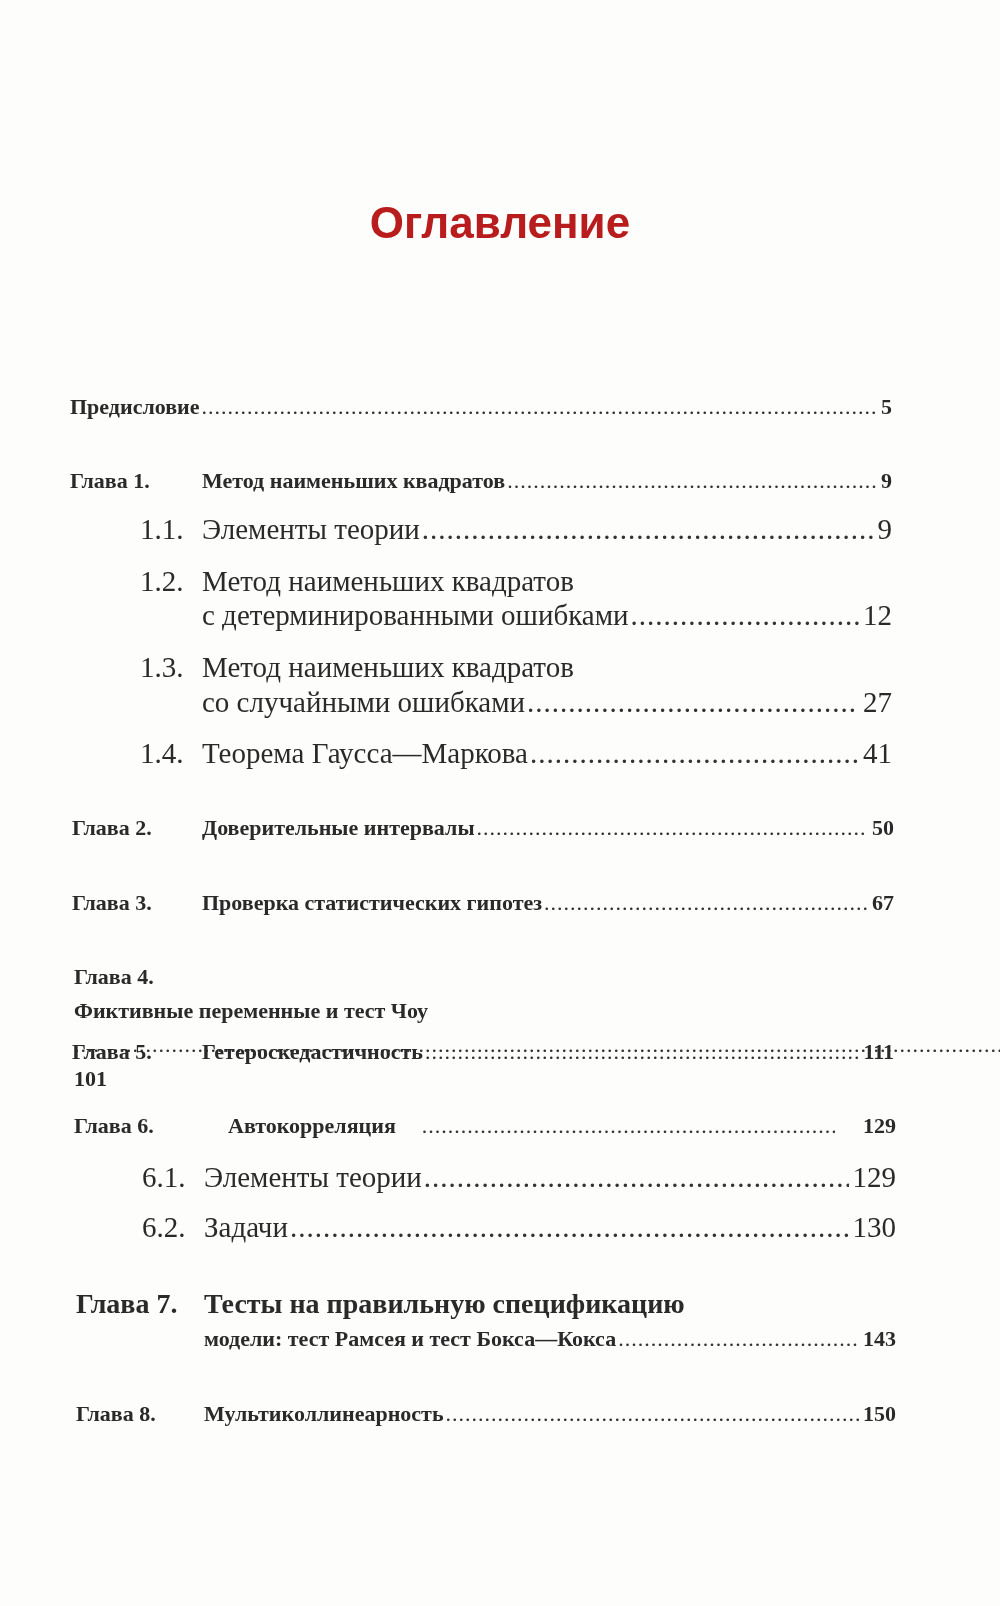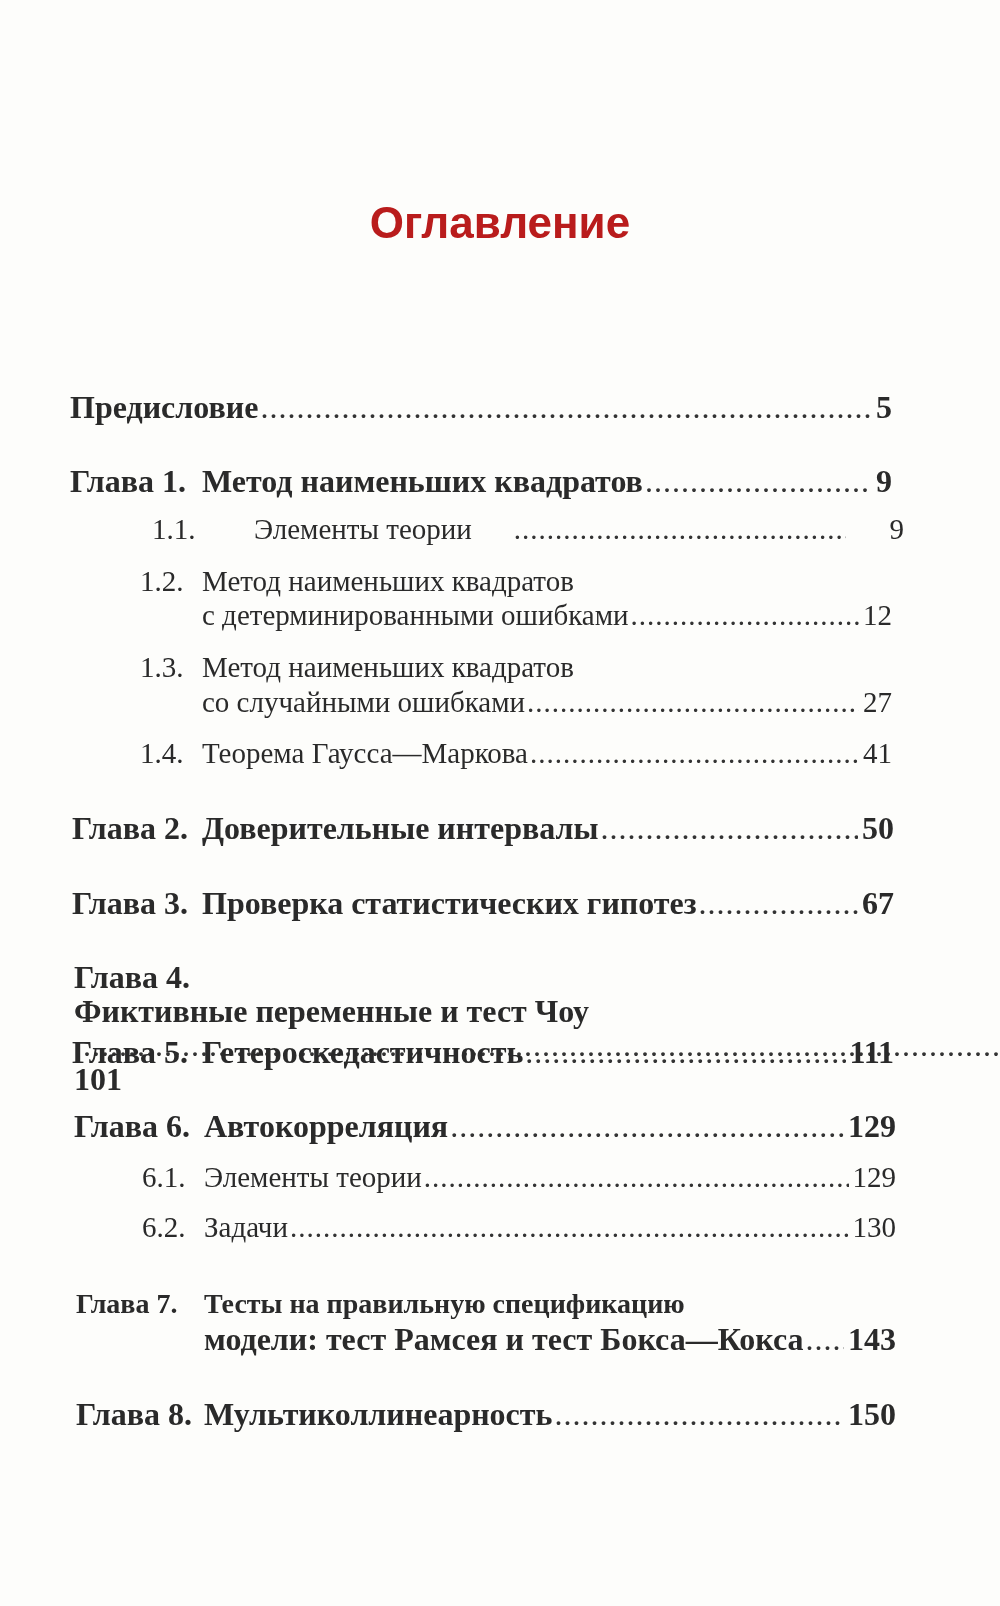--- a/index.html
+++ b/index.html
@@ -5,21 +5,21 @@
   html, body { margin:0; padding:0; }
   body {
     width:1000px; height:1606px; background:#fdfdfb; position:relative;
     font-family:"Liberation Serif", serif; color:#2a2a2a; overflow:hidden;
   }
   .title {
     position:absolute; top:198px; left:0; width:1000px; text-align:center;
     font-family:"Liberation Sans", sans-serif; font-weight:bold; font-size:44px; color:#b91c1c;
   }
   .row { position:absolute; display:flex; align-items:baseline; font-size:29px; line-height:34px; }
-  .row.chapter { font-weight:bold; font-size:32px; }
+  .row.chapter { font-weight:bold; font-size:22px; }
   .num { flex:none; }
   .text { white-space:nowrap; }
   .dots { flex:1; overflow:hidden; white-space:nowrap; font-weight:normal; letter-spacing:1px; margin:0 4px 0 2px; color:#333; }
   .dots::before { content:"........................................................................................................................................................................................................"; }
   .page { flex:none; text-align:right; }
   .line1 { position:absolute; font-size:29px; line-height:34px; white-space:nowrap; }
   .line1.chapter { font-weight:bold; font-size:28px; }
 </style>
 </head>
 <body>
@@ -32,21 +32,21 @@
   <span class="page">5</span>
 </div>
 
 <div class="row chapter" style="top:464px;left:70px;width:822px;">
   <span class="num" style="width:132px">Глава 1.</span>
   <span class="text">Метод наименьших квадратов</span>
   <span class="dots"></span>
   <span class="page">9</span>
 </div>
 
-<div class="row" style="top:512px;left:152px;width:752px;gap:40px;">
+<div class="row" style="top:512px;left:140px;width:752px;">
   <span class="num" style="width:62px">1.1.</span>
   <span class="text">Элементы теории</span>
   <span class="dots"></span>
   <span class="page">9</span>
 </div>
 
 <div class="line1" style="top:564px;left:140px;">
   <span style="display:inline-block;width:62px">1.2.</span><span>Метод наименьших квадратов</span>
 </div>
 <div class="row" style="top:598px;left:202px;width:690px;">
@@ -92,21 +92,21 @@
   <span class="page">101</span>
 </div>
 
 <div class="row chapter" style="top:1035px;left:72px;width:822px;">
   <span class="num" style="width:130px">Глава 5.</span>
   <span class="text">Гетероскедастичность</span>
   <span class="dots"></span>
   <span class="page">111</span>
 </div>
 
-<div class="row chapter" style="top:1109px;left:74px;width:822px;">
+<div class="row chapter" style="top:1109px;left:74px;width:822px;gap:24px;">
   <span class="num" style="width:130px">Глава 6.</span>
   <span class="text">Автокорреляция</span>
   <span class="dots"></span>
   <span class="page">129</span>
 </div>
 
 <div class="row" style="top:1160px;left:142px;width:754px;align-items:center;">
   <span class="num" style="width:62px">6.1.</span>
   <span class="text">Элементы теории</span>
   <span class="dots"></span>

